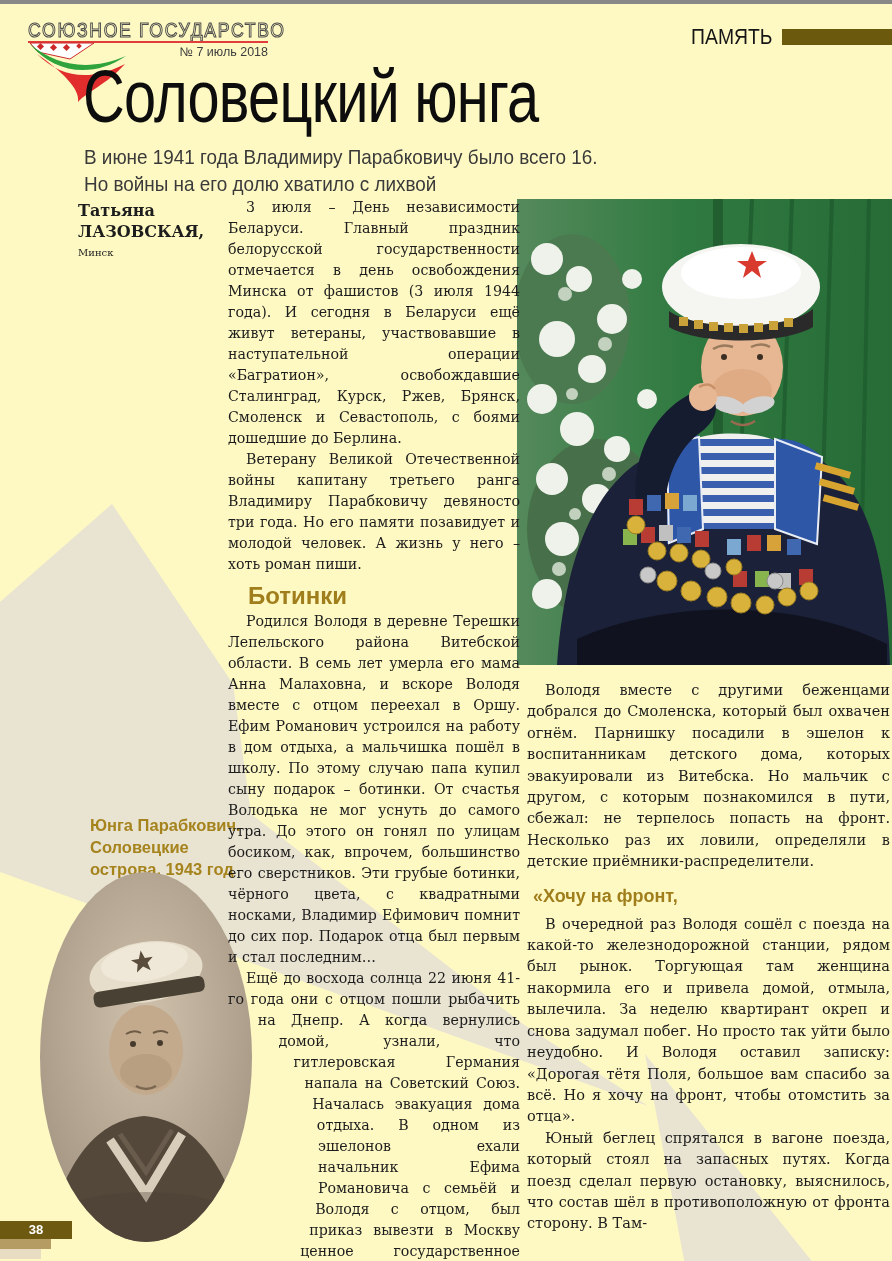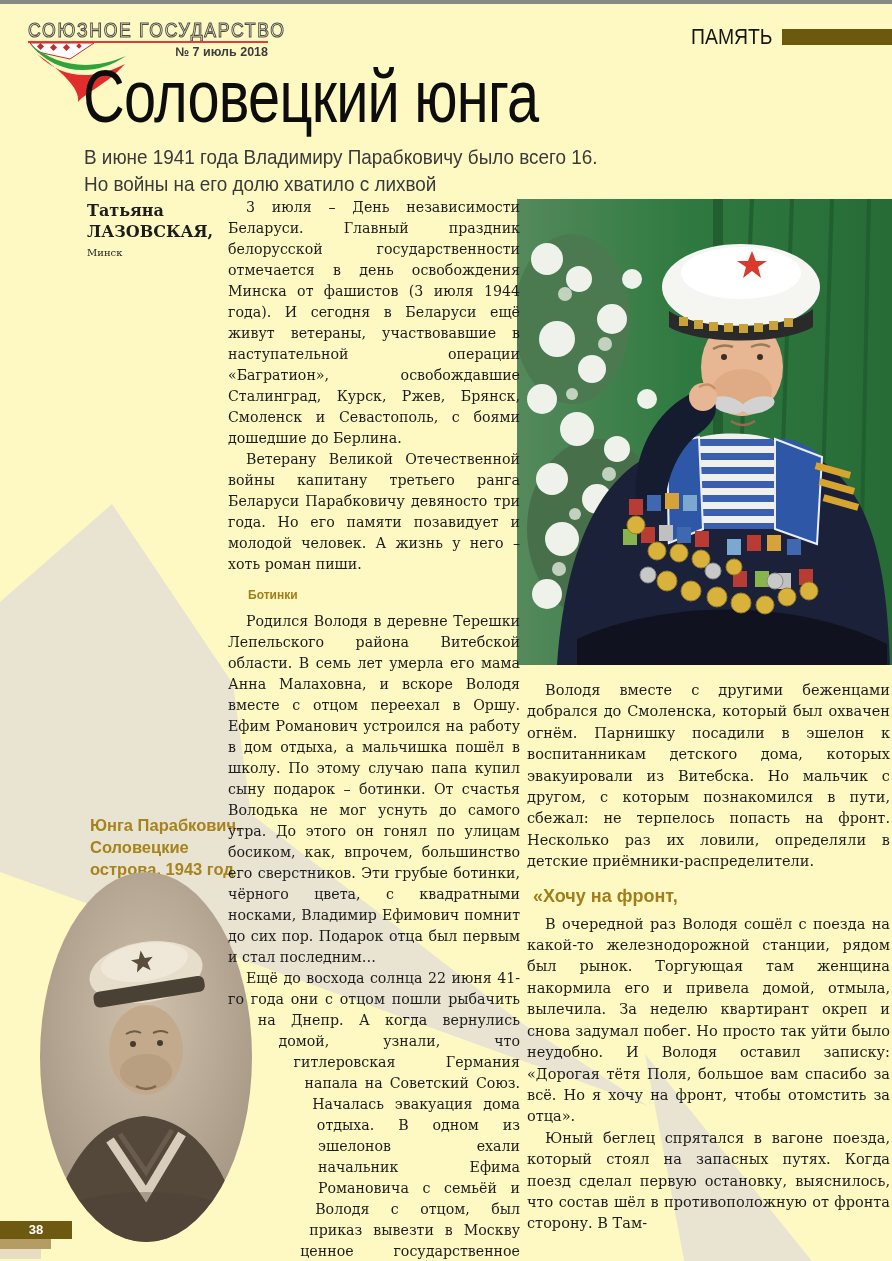--- a/index.html
+++ b/index.html
@@ -16,21 +16,21 @@
     left:28px; top:14px; font-family:"Liberation Sans", sans-serif;
     font-size:21px; letter-spacing:2px; white-space:nowrap;
     transform:scaleX(.84); transform-origin:left top; color:#8a8a8a;
   }
   @supports (-webkit-text-stroke: 1px black){
     .logo-text{color:transparent; -webkit-text-stroke:1.1px #4c4c4c;}
   }
   .logo-rule{left:28px; top:37px; width:240px; height:2px; background:#e23d3d;}
   .issue-line{
     left:28px; top:41px; width:240px; text-align:right;
-    font-family:"Liberation Sans", sans-serif; font-size:12.5px; color:#3d3d3d;font-weight:bold;
+    font-family:"Liberation Sans", sans-serif; font-size:12.5px; color:#3d3d3d;
   }
   .section-label{
     right:119px; top:20px; font-family:"Liberation Sans", sans-serif;
     font-size:22px; color:#161616; transform:scaleX(.88); transform-origin:right top;
     white-space:nowrap;
   }
   .section-bar{right:0; top:25px; width:110px; height:16px; background:#6b5a0e;}
 
   
   .title{
@@ -38,34 +38,34 @@
     font-size:74px; line-height:1.0; color:#0d0d0d; white-space:nowrap;
     transform:scaleX(.78); transform-origin:left top; letter-spacing:-1px;
   }
   .subtitle{
     left:84px; top:139px; font-family:"Liberation Sans", sans-serif;
     font-size:21px; line-height:27px; color:#3a3a3a; white-space:nowrap;
     transform:scaleX(.9); transform-origin:left top;
   }
 
   
-  .byline{left:87px; top:196px; width:150px; font-size:16px; line-height:21px;}
+  .byline{left:78px; top:196px; width:150px; font-size:16px; line-height:21px;}
   .byline .b{font-weight:bold;}
   .byline .city{font-size:10px; font-weight:normal;}
 
   
   .col{ text-align:justify; hyphens:auto; }
   .col p{margin:0; text-indent:18px;}
   .col1{left:228px; top:193px; width:292px; font-size:14.2px; line-height:21px;}
   .col2{left:527px; top:676px; width:363px; font-size:14.5px; line-height:21.4px;}
   .gold-head{
     font-family:"Liberation Sans", sans-serif; font-weight:bold;
     color:#a07e1c; text-align:left; text-indent:0;
   }
-  .head1{font-size:12px; margin:10px 0 5px 0; padding-left:20px;}
+  .head1{font-size:24px; margin:10px 0 5px 0; padding-left:20px;}
   .head2{font-size:18px; line-height:23px; margin:12px 0 6px 0; padding-left:6px;}
   .oval-float{
     float:left; width:92px; height:330px; margin-top:60px; margin-left:-2px;
     shape-outside:ellipse(175px 170px at -90px 50%); shape-margin:6px;
   }
 
   
   .main-photo{left:517px; top:195px; width:375px; height:466px; overflow:hidden;}
   .oval-photo{
     left:40px; top:868px; width:212px; height:370px;
@@ -281,21 +281,21 @@
           <circle cx="131" cy="376" r="8"></circle>
             <circle cx="196" cy="372" r="8"></circle>
             <circle cx="258" cy="382" r="8"></circle>
         </g>
       </g>
     </svg>
   </div>
 
   <div class="abs col col1 z3">
     <p>3 июля – День независимости Беларуси. Главный праздник белорусской государственности отмечается в день освобождения Минска от фашистов (3 июля 1944 года). И сегодня в Беларуси ещё живут ветераны, участвовавшие в наступательной операции «Багратион», освобождавшие Сталинград, Курск, Ржев, Брянск, Смоленск и Севастополь, с боями дошедшие до Берлина.</p>
-    <p>Ветерану Великой Отечественной войны капитану третьего ранга Беларуси Парабковичу девяносто три года. Но его памяти позавидует и молодой человек. А жизнь у него – хоть роман пиши.</p>
+    <p>Ветерану Великой Отечественной войны капитану третьего ранга Владимиру Парабковичу девяносто три года. Но его памяти позавидует и молодой человек. А жизнь у него – хоть роман пиши.</p>
     <div class="gold-head head1">Ботинки</div>
     <p>Родился Володя в деревне Терешки Лепельского района Витебской области. В семь лет умерла его мама Анна Малаховна, и вскоре Володя вместе с отцом переехал в Оршу. Ефим Романович устроился на работу в дом отдыха, а мальчишка пошёл в школу. По этому случаю папа купил сыну подарок – ботинки. От счастья Володька не мог уснуть до самого утра. До этого он гонял по улицам босиком, как, впрочем, большинство его сверстников. Эти грубые ботинки, чёрного цвета, с квадратными носками, Владимир Ефимович помнит до сих пор. Подарок отца был первым и стал последним…</p>
     <div class="oval-float"></div>
     <p>Ещё до восхода солнца 22 июня 41-го года они с отцом пошли рыбачить на Днепр. А когда вернулись домой, узнали, что гитлеровская Германия напала на Советский Союз. Началась эвакуация дома отдыха. В одном из эшелонов ехали начальник Ефима Романовича с семьёй и Володя с отцом, был приказ вывезти в Москву ценное государственное имущество, чтобы не досталось фашистам. Под Смоленском налетели вражеские самолёты. А когда бомбёжка закончилась, мальчик увидел, что отец лежит неподвижно и весь в крови.</p>
 
   </div>
 
   <div class="abs col col2 z3">
     <p>Володя вместе с другими беженцами добрался до Смоленска, который был охвачен огнём. Парнишку посадили в эшелон к воспитанникам детского дома, которых эвакуировали из Витебска. Но мальчик с другом, с которым познакомился в пути, сбежал: не терпелось попасть на фронт. Несколько раз их ловили, определяли в детские приёмники-распределители.</p>
     <div class="gold-head head2">

